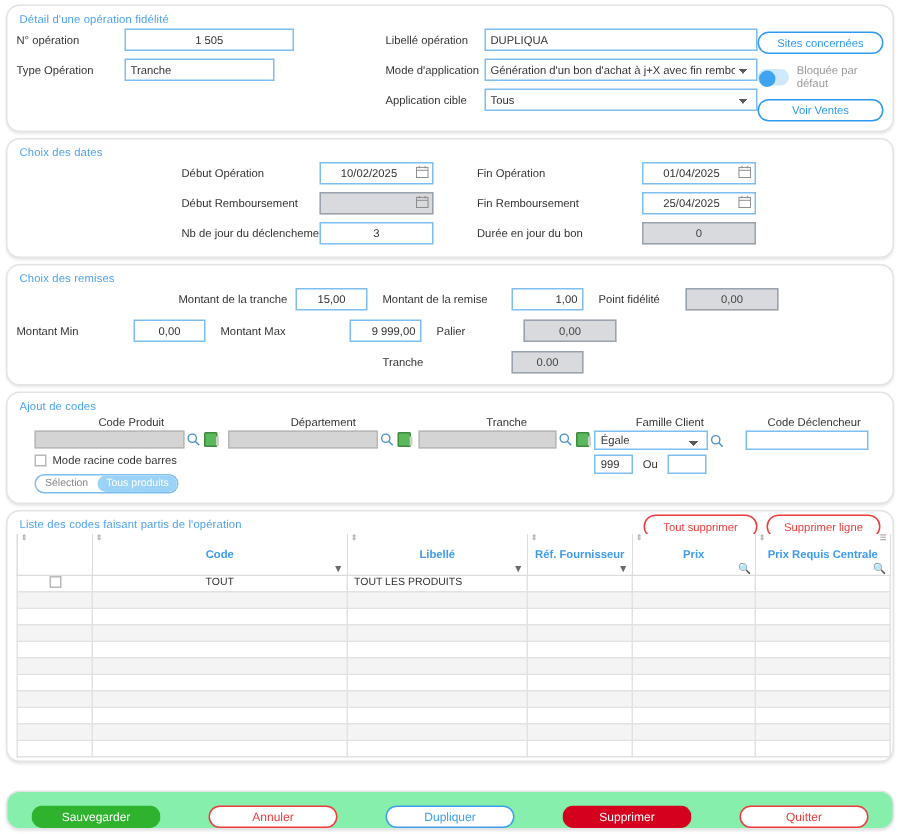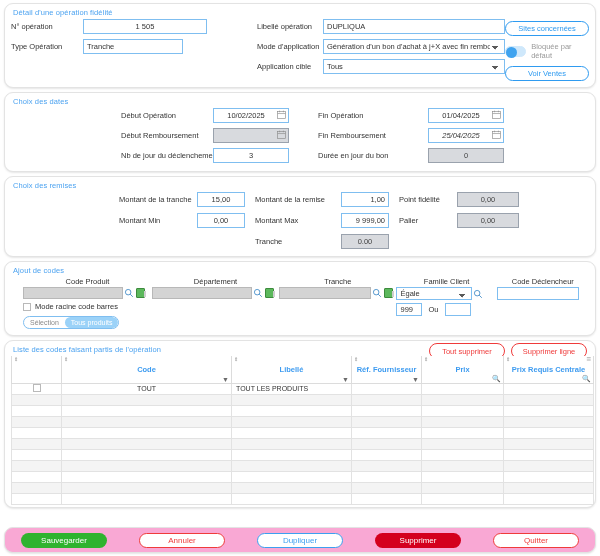--- a/index.html
+++ b/index.html
@@ -180,25 +180,25 @@
     padding: 0 2px;
     background: #fff;
   }
   table.grid tr.alt td { background: #f4f4f4; }
   table.grid td.libelle { text-align: left; padding-left: 4px; }
 
   
   .footer {
     position: absolute; left: 4px; right: 4px; bottom: 3px;
     height: 26px;
-    background: #f9a8d4;
+    background: #86efac;
     border: 1px solid #e3e3e3;
     border-radius: 9px;
     box-shadow: 0 1px 2px rgba(0,0,0,0.10);
-    display: flex; align-items: center; justify-content: space-around;
+    display: flex; align-items: flex-end; justify-content: space-around;
   }
   .fbtn {
     border-radius: 20px; height: 15px; min-width: 86px;
     font-size: 8px; font-family: "Liberation Sans", sans-serif;
     display: inline-flex; align-items: center; justify-content: center;
     cursor: pointer; border: 1px solid transparent;
   }
   .fbtn.green { background: #2fb32f; color: #fff; }
   .fbtn.outline-red { background: #fff; color: #ef3b3b; border-color: #ef3b3b; }
   .fbtn.outline-blue { background: #fff; color: #3ca0f0; border-color: #3ca0f0; }
@@ -208,21 +208,21 @@
 <body>
 
 <div class="page">
 
   <div class="panel">
     <div class="panel-title">Détail d'une opération fidélité</div>
     <div class="sec1">
       <div class="colA">
         <div class="row">
           <span class="lbl" style="width:72px">N° opération</span>
-          <input class="fld center" style="width: 124px;" value="1 505">
+          <input class="fld center" style="width: 113px;" value="1 505">
         </div>
         <div class="row" style="margin-bottom:12px">
           <span class="lbl" style="width:72px">Type Opération</span>
           <input class="fld" style="width: 100px;" value="Tranche">
         </div>
       </div>
       <div class="colB">
         <div class="row">
           <span class="lbl" style="width:66px">Libellé opération</span>
           <input class="fld" style="width: 182px;" value="DUPLIQUA">
@@ -295,21 +295,21 @@
                 <rect x="1" y="2.5" width="12" height="10.5" fill="none" stroke="#8a8a8a" stroke-width="1"></rect>
                 <line x1="1" y1="5.5" x2="13" y2="5.5" stroke="#8a8a8a" stroke-width="1"></line>
                 <line x1="4" y1="1" x2="4" y2="3.5" stroke="#8a8a8a" stroke-width="1"></line>
                 <line x1="10" y1="1" x2="10" y2="3.5" stroke="#8a8a8a" stroke-width="1"></line>
               </svg>
           </span>
         </div>
         <div class="row" style="margin-left:18px">
           <span class="lbl" style="width:110px">Fin Remboursement</span>
           <span class="datefld">
-            <input class="fld center" style="width: 76px; padding-right: 13px; font-style: italic;" value="25/04/2025">
+            <input class="fld center" style="width: 76px; padding-right: 13px;" value="25/04/2025">
             <svg class="cal-ico" viewBox="0 0 14 14">
                 <rect x="1" y="2.5" width="12" height="10.5" fill="none" stroke="#8a8a8a" stroke-width="1"></rect>
                 <line x1="1" y1="5.5" x2="13" y2="5.5" stroke="#8a8a8a" stroke-width="1"></line>
                 <line x1="4" y1="1" x2="4" y2="3.5" stroke="#8a8a8a" stroke-width="1"></line>
                 <line x1="10" y1="1" x2="10" y2="3.5" stroke="#8a8a8a" stroke-width="1"></line>
               </svg>
           </span>
         </div>
         <div class="row" style="margin-left:18px;margin-bottom:2px">
           <span class="lbl" style="width:110px">Durée en jour du bon</span>
@@ -324,21 +324,21 @@
 
     <div class="rem-row" style="margin-left:108px">
       <span class="lbl" style="width:78px">Montant de la tranche</span>
       <input class="fld center" style="width: 48px;" value="15,00">
       <span class="lbl" style="width:86px;margin-left:10px">Montant de la remise</span>
       <input class="fld right" style="width: 48px;" value="1,00">
       <span class="lbl" style="width:58px;margin-left:10px">Point fidélité</span>
       <input class="fld center ro" style="width: 62px;" value="0,00">
     </div>
 
-    <div class="rem-row" style="margin-left:108px">
+    <div class="rem-row" style="">
       <span class="lbl" style="width:78px">Montant Min</span>
       <input class="fld center" style="width: 48px;" value="0,00">
       <span class="lbl" style="width:86px;margin-left:10px">Montant Max</span>
       <input class="fld right" style="width: 48px;" value="9 999,00">
       <span class="lbl" style="width:58px;margin-left:10px">Palier</span>
       <input class="fld center ro" style="width: 62px;" value="0,00">
     </div>
 
     <div class="rem-row" style="margin-left:108px;margin-bottom:1px">
       <span class="lbl" style="width:78px"></span>

